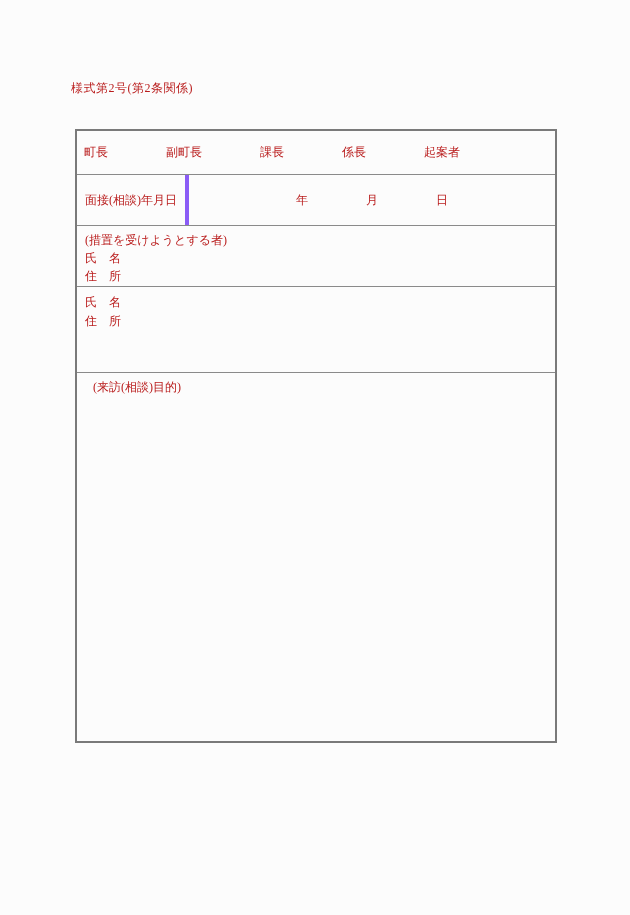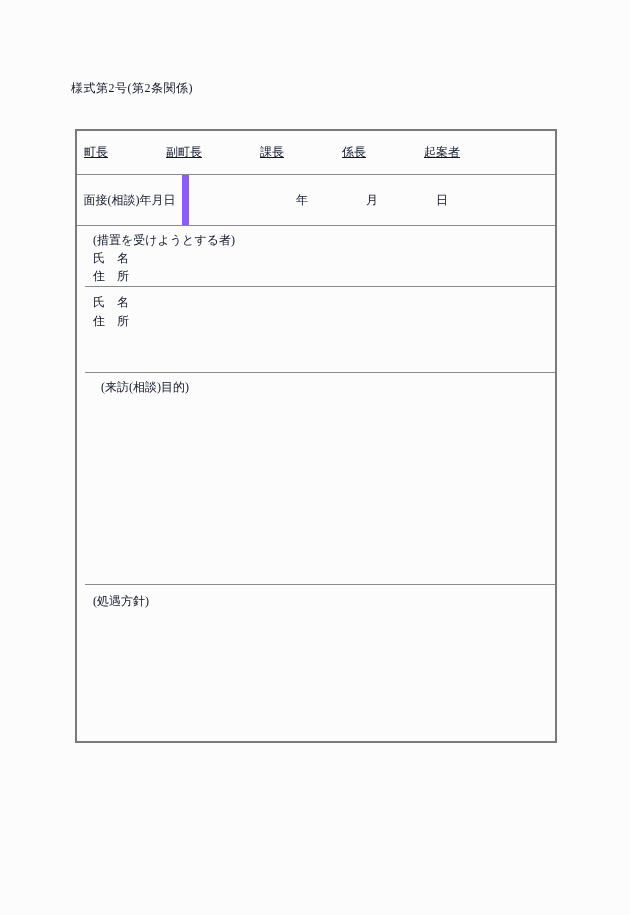--- a/index.html
+++ b/index.html
@@ -7,21 +7,21 @@
     padding: 0;
     background: #e8e8e8;
   }
   .page {
     position: relative;
     width: 630px;
     height: 915px;
     background: #fcfcfc;
     margin: 0 auto;
     font-family: "Liberation Serif", "DejaVu Serif", serif;
-    color: #0f172a;
+    color: #b91c1c;
     overflow: hidden;
   }
   .form-number {
     position: absolute;
     left: 71px;
     top: 80px;
     font-size: 12px;
     letter-spacing: 0.5px;
     white-space: pre;
   }
@@ -54,48 +54,47 @@
   }
   .row:last-child { border-bottom: none; }
 
   .approval-row {
     height: 44px;
     display: flex;
     align-items: center;
     padding-left: 7px;
     gap: 58px;
   }
-  .approval-row span { white-space: pre; text-decoration: underline; }
+  .approval-row span { white-space: pre; }
 
   .date-row {
     height: 51px;
     display: flex;
     align-items: stretch;
   }
   .date-label-cell {
     box-sizing: border-box;
     width: 112px;
-    border-right: 7px solid #8b5cf6;
+    border-right: 4px solid #8b5cf6;
     display: flex;
     align-items: center;
     justify-content: center;
     white-space: pre;
   }
   .date-value-cell {
     flex: 1;
     display: flex;
     align-items: center;
     justify-content: center;
     gap: 58px;
   }
 
   .section {
     box-sizing: border-box;
     padding-left: 8px;
-    margin-left: 8px;
   }
   .section .line { white-space: pre; }
 
   .subject-section { height: 61px; padding-top: 5px; }
   .subject-section .line { line-height: 18px; }
 
   .visitor-section { height: 86px; padding-top: 6px; }
   .visitor-section .line { line-height: 19px; }
 
   .purpose-section { height: 212px; padding-top: 5px; padding-left: 16px; }
@@ -139,18 +138,15 @@
 
     <div class="row section visitor-section">
       <div class="line">氏　名</div>
       <div class="line">住　所</div>
     </div>
 
     <div class="row section purpose-section">
       <div class="line">(来訪(相談)目的)</div>
     </div>
 
-    <div class="row section policy-section">
-      <div class="line">(処遇方針)</div>
-    </div>
 
   </div>
 </div>
 
 </body></html>

